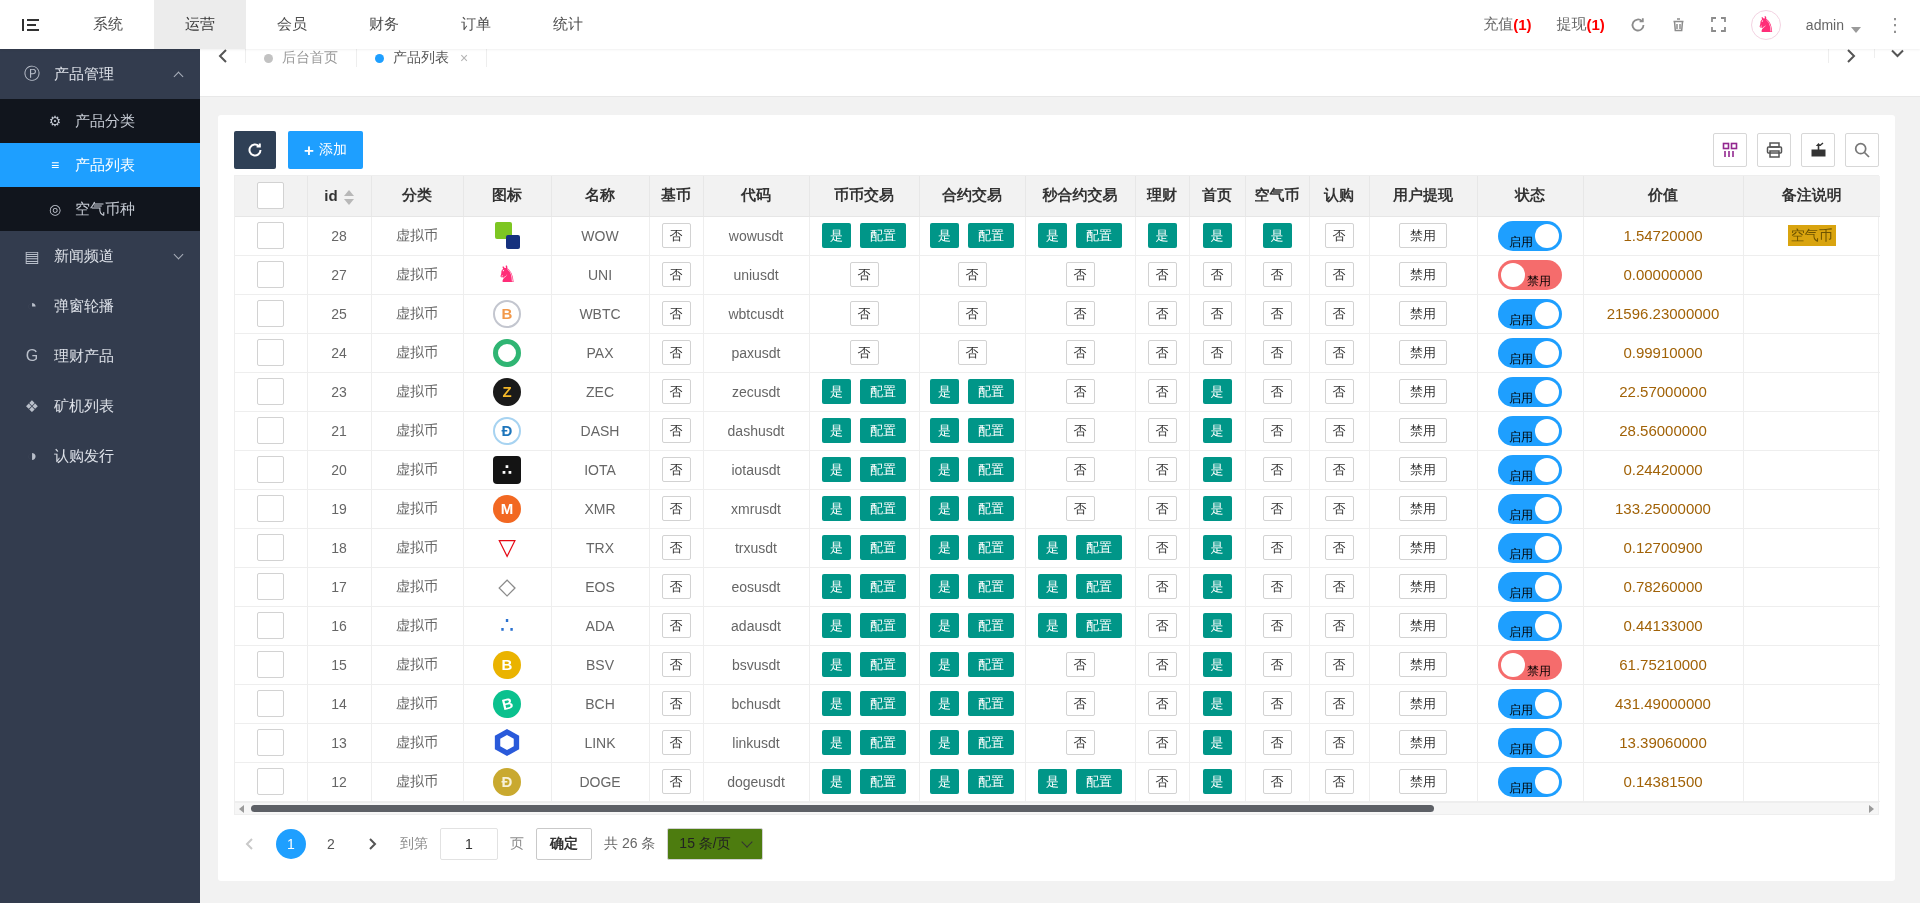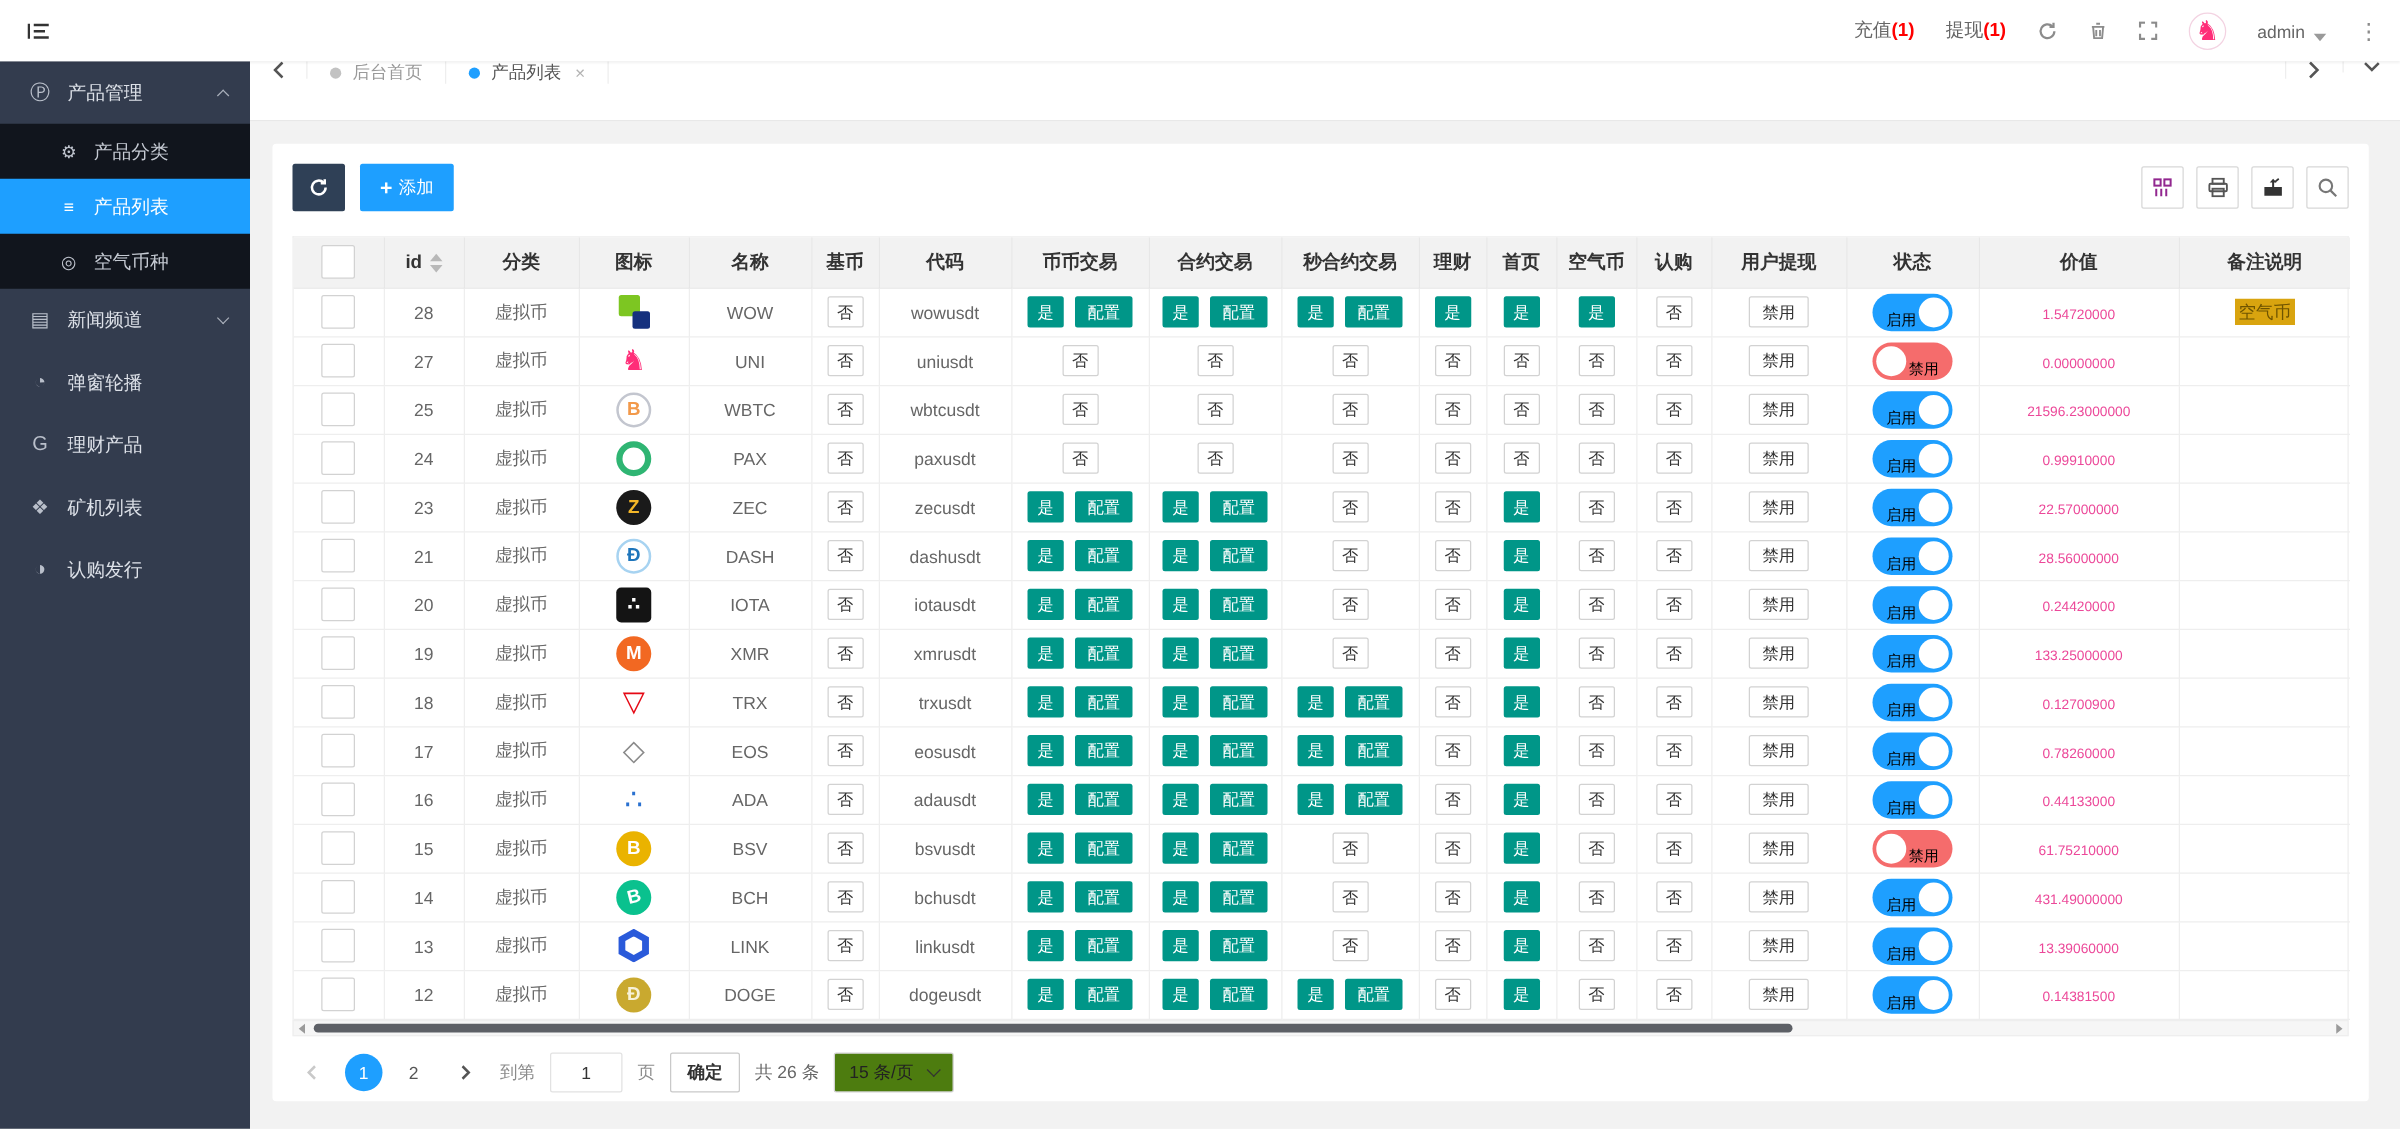--- a/index.html
+++ b/index.html
@@ -55,40 +55,40 @@
 .content{position:absolute;left:200px;top:97px;right:0;bottom:0}
 .card{margin:18px 25px 0 18px;background:#fff;border-radius:3px;padding:16px;height:766px;position:relative}
 .toolbar{display:flex;align-items:center}
 .btn-refresh{width:42px;height:38px;background:#2F4056;border:none;border-radius:2px;color:#fff;display:flex;align-items:center;justify-content:center;cursor:pointer;margin-right:12px}
 .btn-add{height:38px;background:#1E9FFF;border:none;color:#fff;border-radius:2px;padding:0 16px;display:inline-flex;align-items:center;font-size:14px;gap:5px;cursor:pointer}
 .btn-add .plus{font-size:17px;font-weight:700;line-height:1}
 .tool-icons{margin-left:auto;display:flex;gap:10px}
 .ticon{width:34px;height:34px;border:1px solid #d7d7d7;border-radius:2px;background:#fff;display:flex;align-items:center;justify-content:center;cursor:pointer}
 
 
-.table-wrap{margin-top:20px;border:1px solid #eee;border-bottom:none}
+.table-wrap{margin-top:6px;border:1px solid #eee;border-bottom:none}
 table{width:100%;border-collapse:collapse;table-layout:fixed}
 th{height:40px;background:#f2f2f2;font-size:15px;font-weight:700;color:#333;border-right:1px solid #e7e7e7;border-bottom:1px solid #e6e6e6;text-align:center;white-space:nowrap}
 td{height:39px;border-right:1px solid #eee;border-bottom:1px solid #eee;text-align:center;font-size:14px;color:#666;overflow:hidden;white-space:nowrap}
 th:last-child,td:last-child{border-right:none}
 .cbx{width:27px;height:27px;border:1px solid #d2d2d2;border-radius:2px;background:#fff;display:inline-block;vertical-align:middle;cursor:pointer}
 .sortws{display:inline-flex;flex-direction:column;margin-left:6px;vertical-align:middle;gap:3px}
 .sa-up{width:0;height:0;border-left:5px solid transparent;border-right:5px solid transparent;border-bottom:6px solid #b8b8b8;cursor:pointer}
 .sa-dn{width:0;height:0;border-left:5px solid transparent;border-right:5px solid transparent;border-top:6px solid #b8b8b8;cursor:pointer}
 .b-no{display:inline-block;padding:5px 7px;border:1px solid #d2d2d2;border-radius:2px;color:#333;font-size:13px;line-height:1;background:#fff;cursor:pointer}
 .b-yes{display:inline-block;padding:6px 8px;background:#009688;color:#fff;border-radius:2px;font-size:13px;line-height:1;cursor:pointer}
 .b-cfg{display:inline-block;padding:6px 10px;background:#009688;color:#fff;border-radius:2px;font-size:13px;line-height:1;margin-left:9px;cursor:pointer}
 .b-dis{display:inline-block;padding:5px 10px;border:1px solid #d2d2d2;border-radius:2px;color:#333;font-size:13px;line-height:1;background:#fff;cursor:pointer}
 .switch{width:64px;height:30px;border-radius:15px;display:inline-flex;align-items:flex-end;position:relative;font-size:12px;color:#000000;cursor:pointer;vertical-align:middle}
 .switch.on{background:#1E9FFF;padding-left:11px}
 .switch.on .knob{right:3px}
 .switch.off{background:#F56C6C;justify-content:flex-end;padding-right:11px}
 .switch.off .knob{left:3px}
 .knob{position:absolute;top:3px;width:24px;height:24px;border-radius:50%;background:#fff}
-.val{color:#ec4899;font-size:11px}
+.val{color:#a16207;font-size:15px}
 .remark{display:inline-block;background:#D9A40F;color:#6F5400;padding:2px 3px;font-size:14px;line-height:1.2}
 
 .coin{display:inline-flex;width:28px;height:28px;align-items:center;justify-content:center;border-radius:50%;font-weight:700;font-size:15px;vertical-align:middle;line-height:1}
 .coin.square{border-radius:4px}
 .coin.tilt span{display:inline-block;transform:rotate(-14deg)}
 .coin-glyph{font-size:23px;line-height:1;vertical-align:middle;font-weight:400}
 .sqwrap{position:relative;width:27px;height:27px;display:inline-block;vertical-align:middle}
 .sqwrap .s1{position:absolute;width:17px;height:17px;left:1px;top:0;border-radius:2px}
 .sqwrap .s2{position:absolute;width:14px;height:14px;right:1px;bottom:0;border-radius:2px}
 .hex{width:27px;height:27px;display:inline-flex;align-items:center;justify-content:center;vertical-align:middle;clip-path:polygon(50% 0,95% 25%,95% 75%,50% 100%,5% 75%,5% 25%)}
@@ -118,20 +118,28 @@
     <div class="nav-toggle">
       <svg width="18" height="14" viewBox="0 0 18 14">
           <g stroke="#333" stroke-width="2">
             <line x1="1" y1="1" x2="1" y2="13"></line>
             <line x1="5" y1="2" x2="17" y2="2"></line>
             <line x1="5" y1="7" x2="14" y2="7"></line>
             <line x1="5" y1="12" x2="17" y2="12"></line>
           </g>
         </svg>
     </div>
+    <div style="display:flex" id="topnav">
+        <div class="nav-item">系统</div>
+        <div class="nav-item active">运营</div>
+        <div class="nav-item">会员</div>
+        <div class="nav-item">财务</div>
+        <div class="nav-item">订单</div>
+        <div class="nav-item">统计</div>
+      </div>
     <div class="topbar-right">
       <span class="tb-link">
           <span>充值</span>
           <b>(1)</b>
         </span>
       <span class="tb-link">
           <span>提现</span>
           <b>(1)</b>
         </span>
       <span class="tb-ic">

